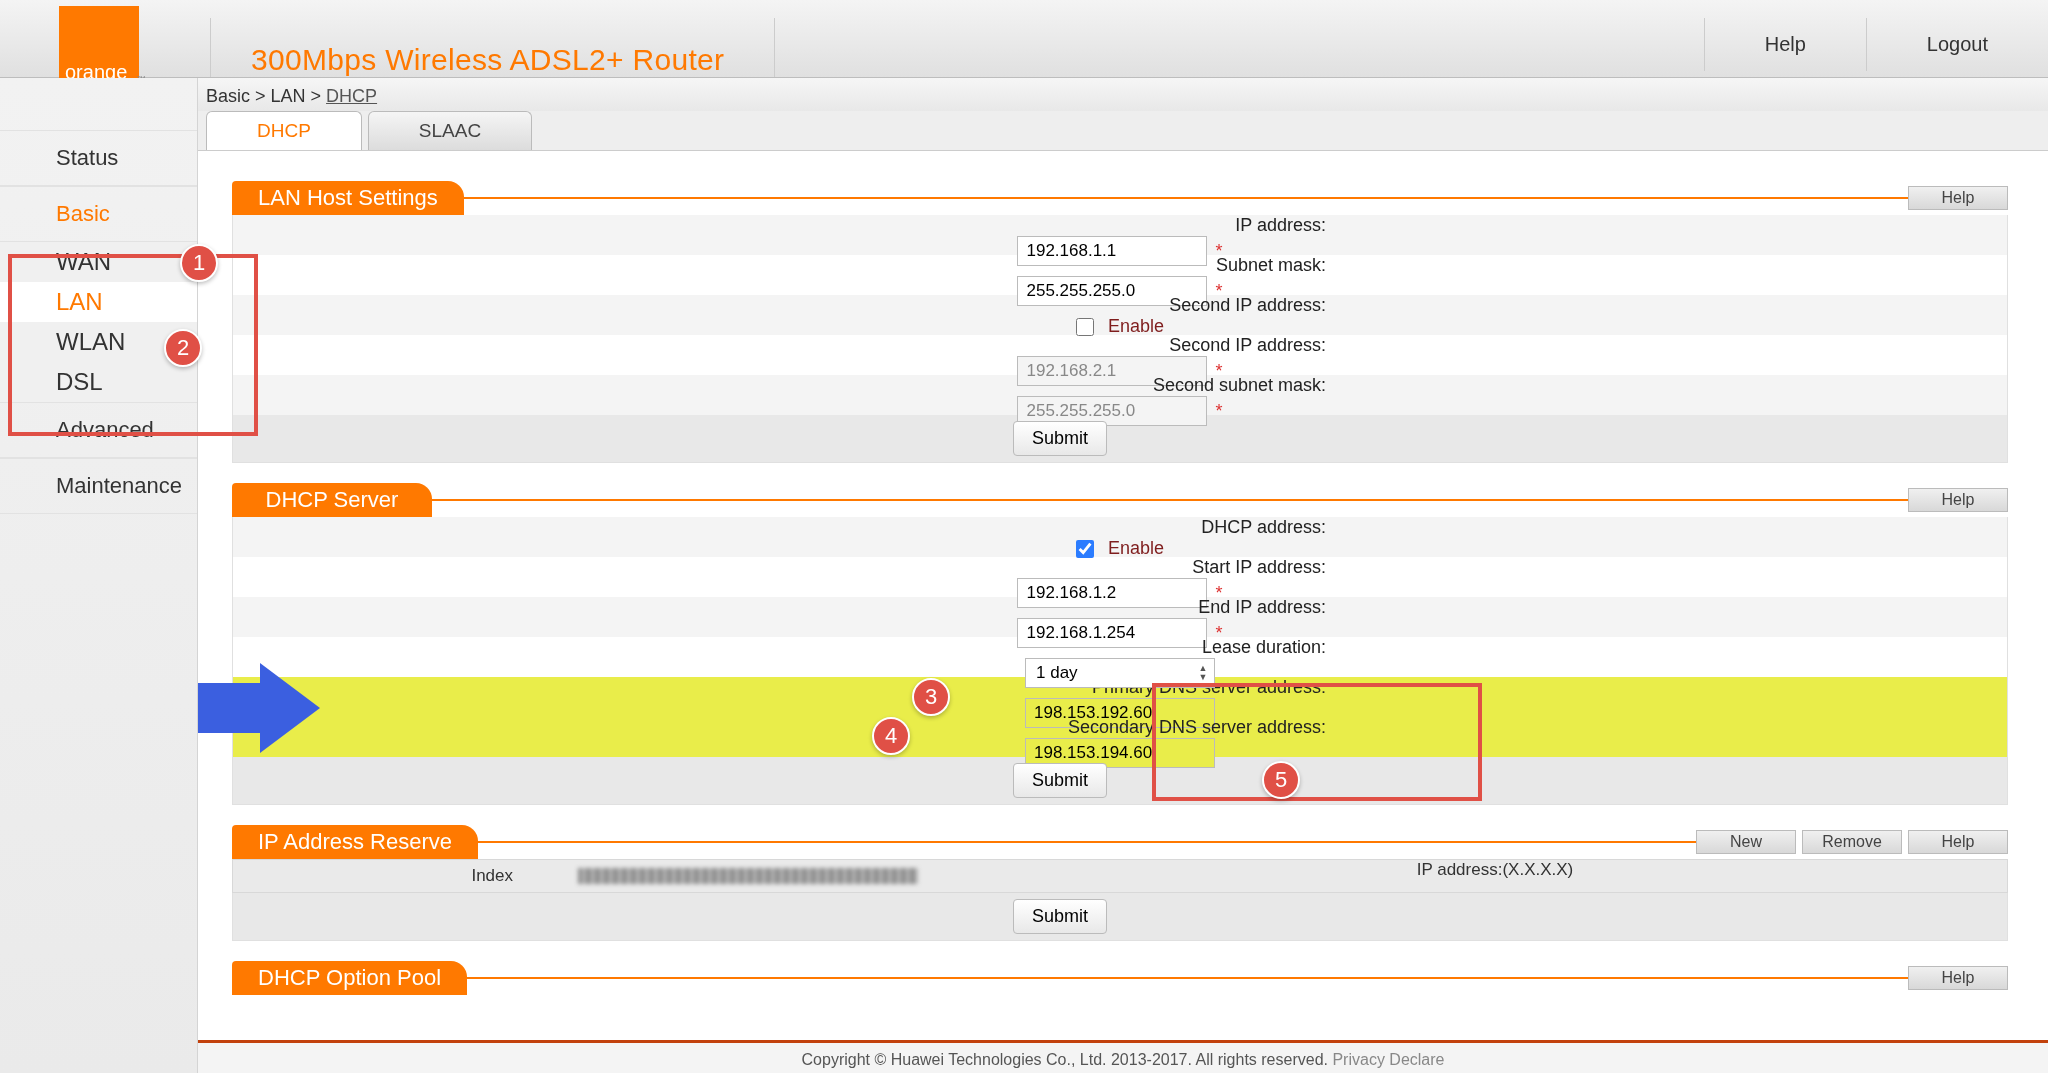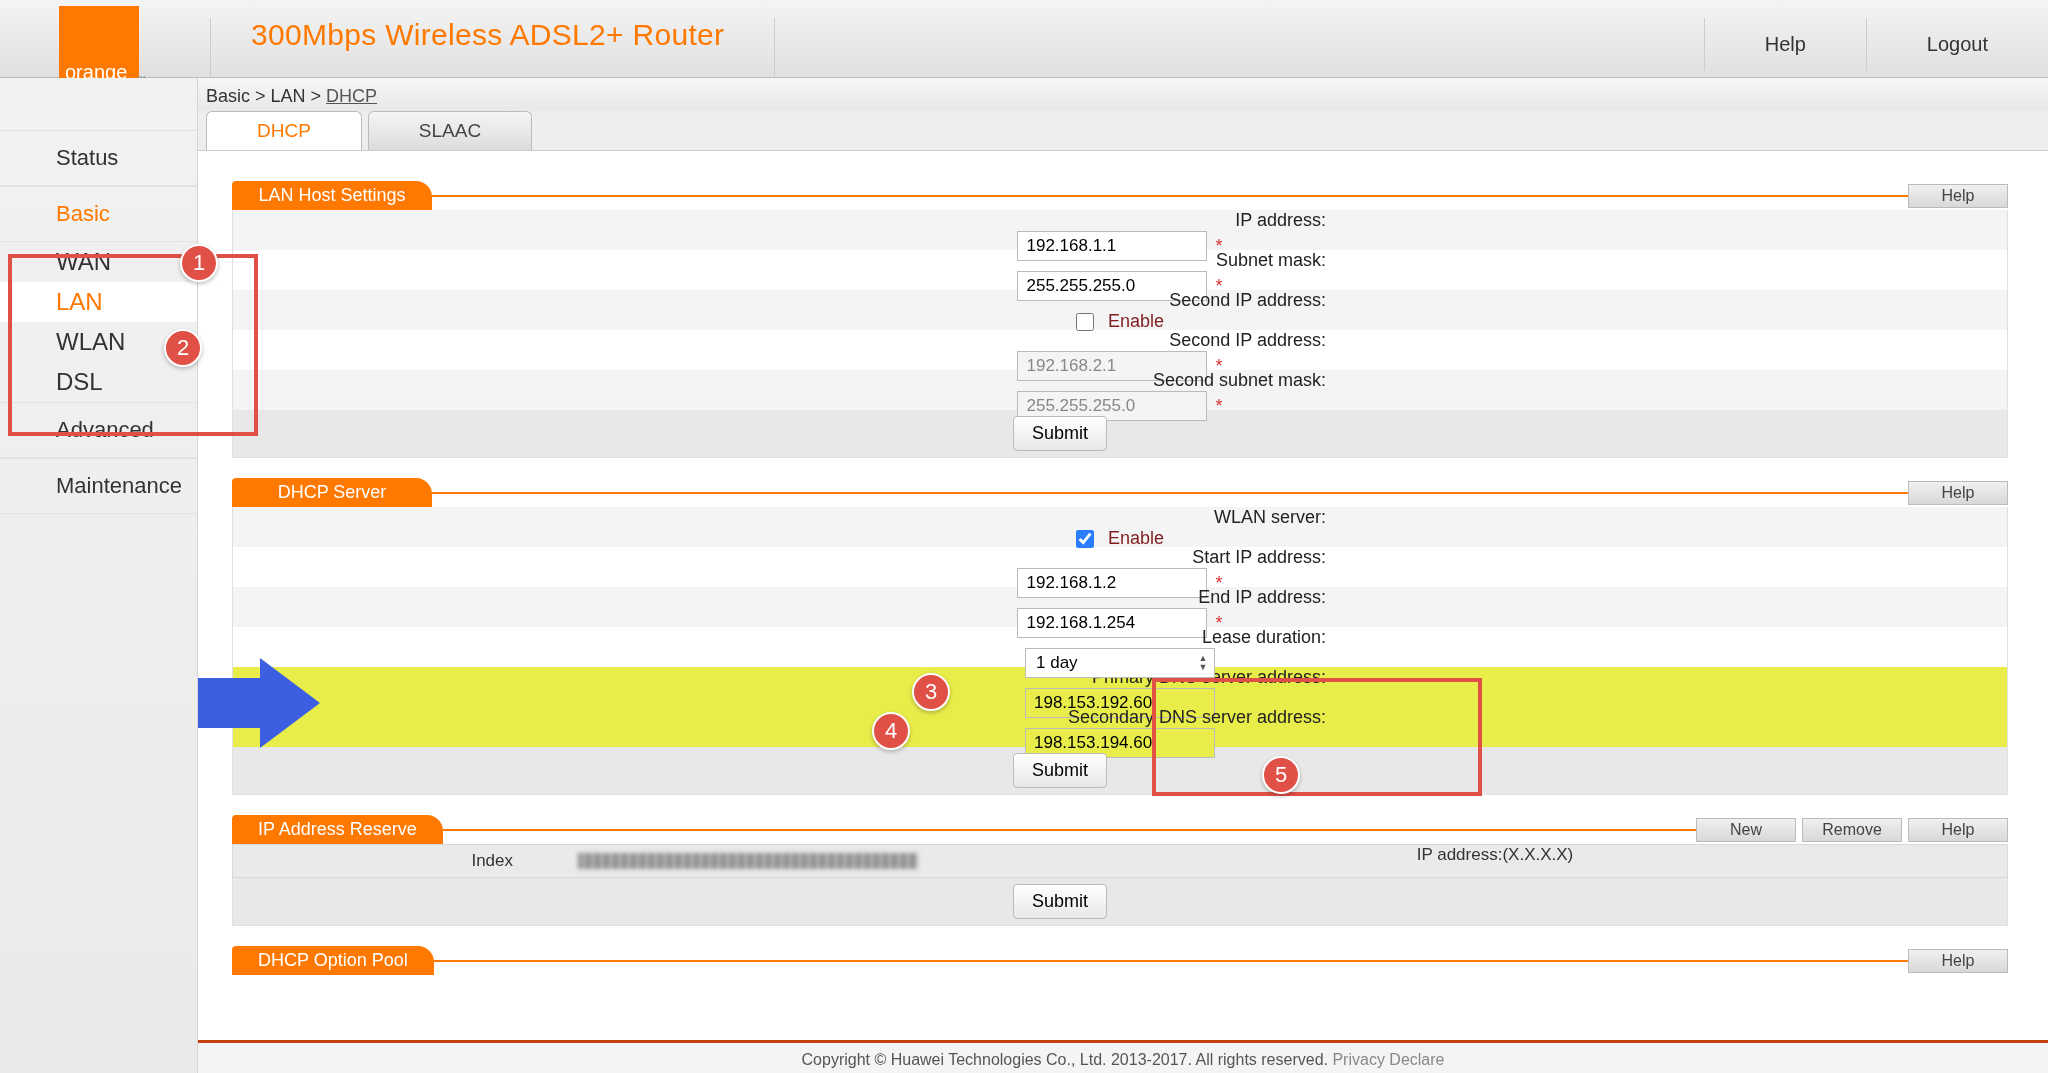--- a/index.html
+++ b/index.html
@@ -23,21 +23,21 @@
     width: 80px; height: 80px; background:#ff7900;
     display:flex; align-items:flex-end; justify-content:flex-start;
     color:#fff; font-size:20px; padding:4px 6px 2px; font-weight:500;
     position:relative;
   }
   .brand-tm { position:absolute; right:-7px; bottom:1px; font-size:10px; color:#888;}
   .title-area {
     flex: 0 0 auto; margin-left: 12px; margin-top:18px; margin-right: 20px;
     border-left:1px solid #ccc; border-right:1px solid #ccc;
     padding: 0 50px 0 40px;
-    display:flex; align-items:flex-start;
+    display:flex; align-items:flex-end;
   }
   .title-area h1 {
     color:#ff7900; font-size:30px; font-weight:400; letter-spacing:0.3px;
   }
   .topbar-spacer { flex:1; }
   .topbar-link {
     display:flex; align-items:center; padding: 0 60px; font-size:20px; color:#333;
     border-left:1px solid #ccc; margin-top:18px; margin-bottom:6px;
     cursor:pointer;
   }
@@ -83,21 +83,21 @@
     padding:8px 50px; background:linear-gradient(#f5f5f5,#dcdcdc);
     border:1px solid #bbb; border-bottom:none;
     border-radius:6px 6px 0 0; margin-right:6px;
     font-size:19px; color:#444; cursor:pointer;
   }
   .tab.active { background:#fff; color:#ff7900; }
   .scroll-pane { flex:1; overflow:auto; padding: 30px 40px 0 34px; position:relative; }
   .panel { margin-bottom: 20px; }
   .panel-top { display:flex; align-items:center; }
   .panel-title {
-    background:#ff7900; color:#fff; font-size:18px;
+    background:#ff7900; color:#fff; font-size:22px;
     padding:4px 26px; border-radius:4px 16px 0 0;
     display:inline-block; min-width:200px; text-align:center;
   }
   .panel-hr { flex:1; border-top:2px solid #ff7900; }
   .help-btn {
     margin-left:auto; width:100px; text-align:center;
     background:linear-gradient(#f0f0f0,#d8d8d8);
     border:1px solid #bbb; font-size:16px; padding:2px 0; cursor:pointer;
     color:#444;
   }
@@ -271,21 +271,21 @@
         </div>
 
         <div class="panel" style="position:relative;">
           <div class="panel-top">
             <div class="panel-title">DHCP Server</div>
             <div class="panel-hr"></div>
             <div class="help-btn">Help</div>
           </div>
           <div class="panel-body">
             <div class="form-row">
-              <div class="form-label">WLAN server:</div>
+              <div class="form-label">DHCP address:</div>
               <div class="form-field">
                 <input type="checkbox" class="chk" checked="" style="">
                 <span class="enable-lbl">Enable</span>
               </div>
             </div>
             <div class="form-row">
               <div class="form-label">Start IP address:</div>
               <div class="form-field">
                 <input class="text-input" value="192.168.1.2" style="">
                 <span class="req">*</span>

